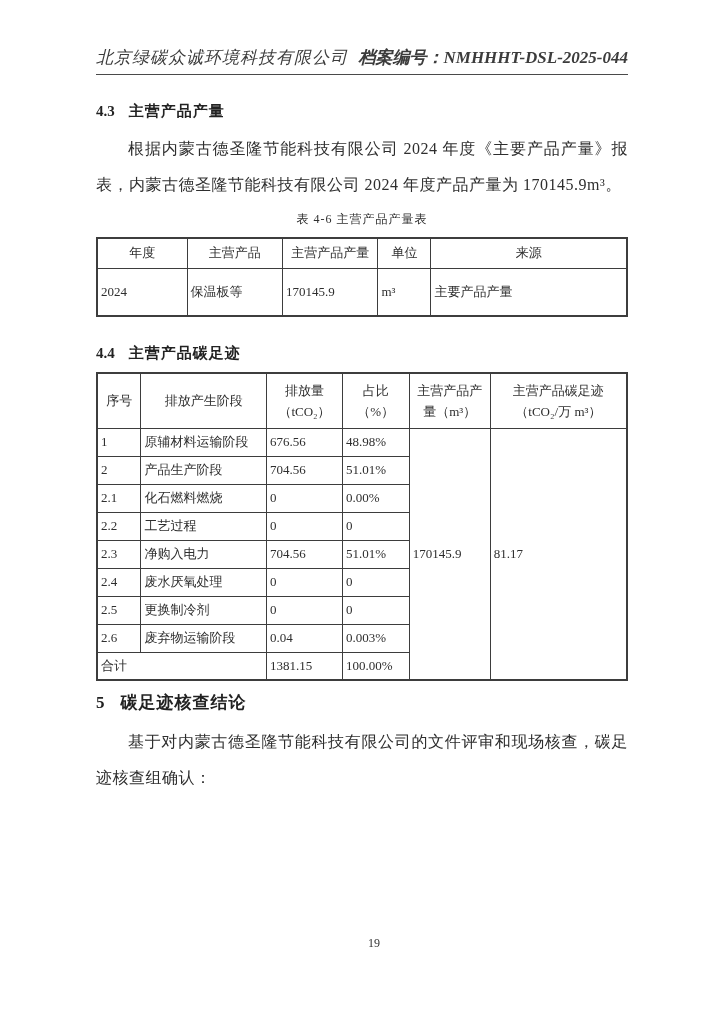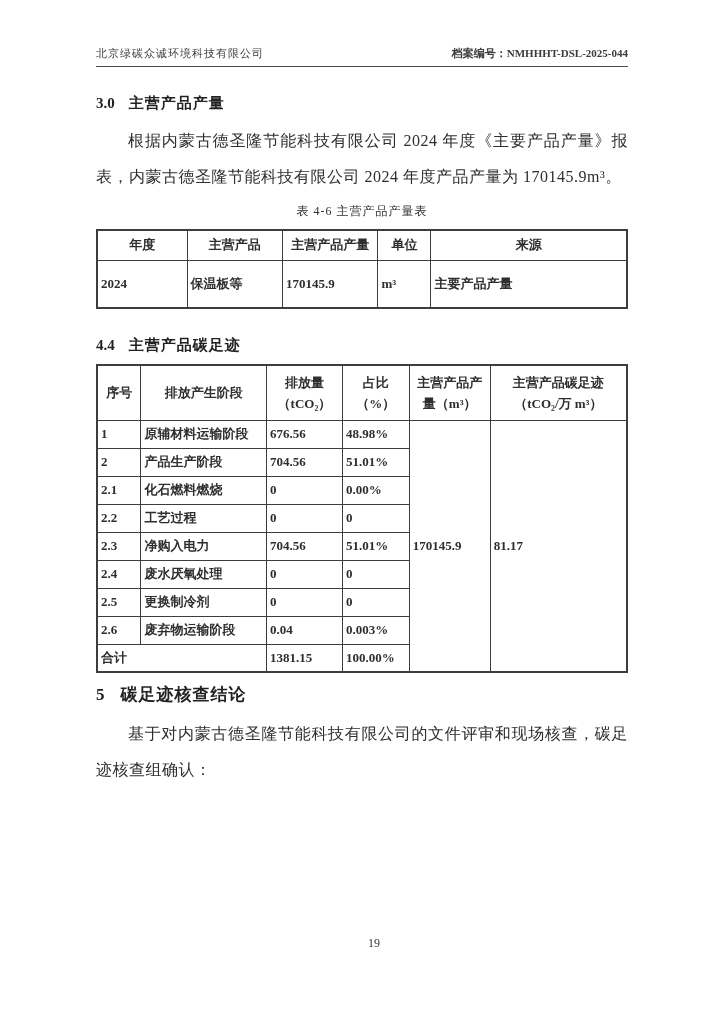--- a/index.html
+++ b/index.html
@@ -18,22 +18,23 @@
     width: 532px;
     margin: 0 auto;
     padding-top: 46px;
   }
   .doc-header {
     display: flex;
     justify-content: space-between;
     align-items: flex-end;
     border-bottom: 1.5px solid #4a4a4a;
     padding-bottom: 5px;
-    font-size: 11px;
+    font-size: 17px;
     color: #3c3c3c;
+    font-style: italic;
   }
   .doc-header .company { letter-spacing: 1px; }
   .doc-header .file-no { font-weight: bold; }
   .doc-header .file-no .label { font-weight: bold; }
   h2.sec {
     margin-top: 27px;
     font-size: 15px;
     font-weight: bold;
     color: #222;
     letter-spacing: 1px;
@@ -66,21 +67,21 @@
   table {
     width: 100%;
     border-collapse: collapse;
     table-layout: fixed;
     margin-top: 9px;
     font-size: 13px;
     color: #2e2e2e;
   }
   table, th, td { border: 1px solid #3d3d3d; }
   table { border: 2px solid #3d3d3d; }
-  th, td { vertical-align: middle; padding: 2px 3px; font-weight: bold; }
+  th, td { vertical-align: middle; padding: 2px 3px; font-weight: normal; }
   .t46 th { height: 30px; }
   .t46 td { height: 48px; }
   .t47 th { height: 55px; line-height: 21px; }
   .t47 td { height: 28px; }
   .footer-pagenum {
     position: absolute;
     left: 12px;
     top: 936px;
     width: 100%;
     text-align: center;
@@ -92,21 +93,21 @@
 <body>
 
 <div class="page">
   <div class="content">
 
     <div class="doc-header">
       <span class="company">北京绿碳众诚环境科技有限公司</span>
       <span class="file-no"><span class="label">档案编号：</span><span>NMHHHT-DSL-2025-044</span></span>
     </div>
 
-    <h2 class="sec"><span class="num">3.0</span><span>主营产品产量</span></h2>
+    <h2 class="sec"><span class="num">4.3</span><span>主营产品产量</span></h2>
 
     <p class="body-para">根据内蒙古德圣隆节能科技有限公司 2024 年度《主要产品产量》报表，内蒙古德圣隆节能科技有限公司 2024 年度产品产量为 170145.9m³。</p>
 
     <div class="tbl-caption">表 4-6  主营产品产量表</div>
 
     <table class="t46">
       <colgroup>
         <col style="width:17%">
           <col style="width:18%">
           <col style="width:18%">

